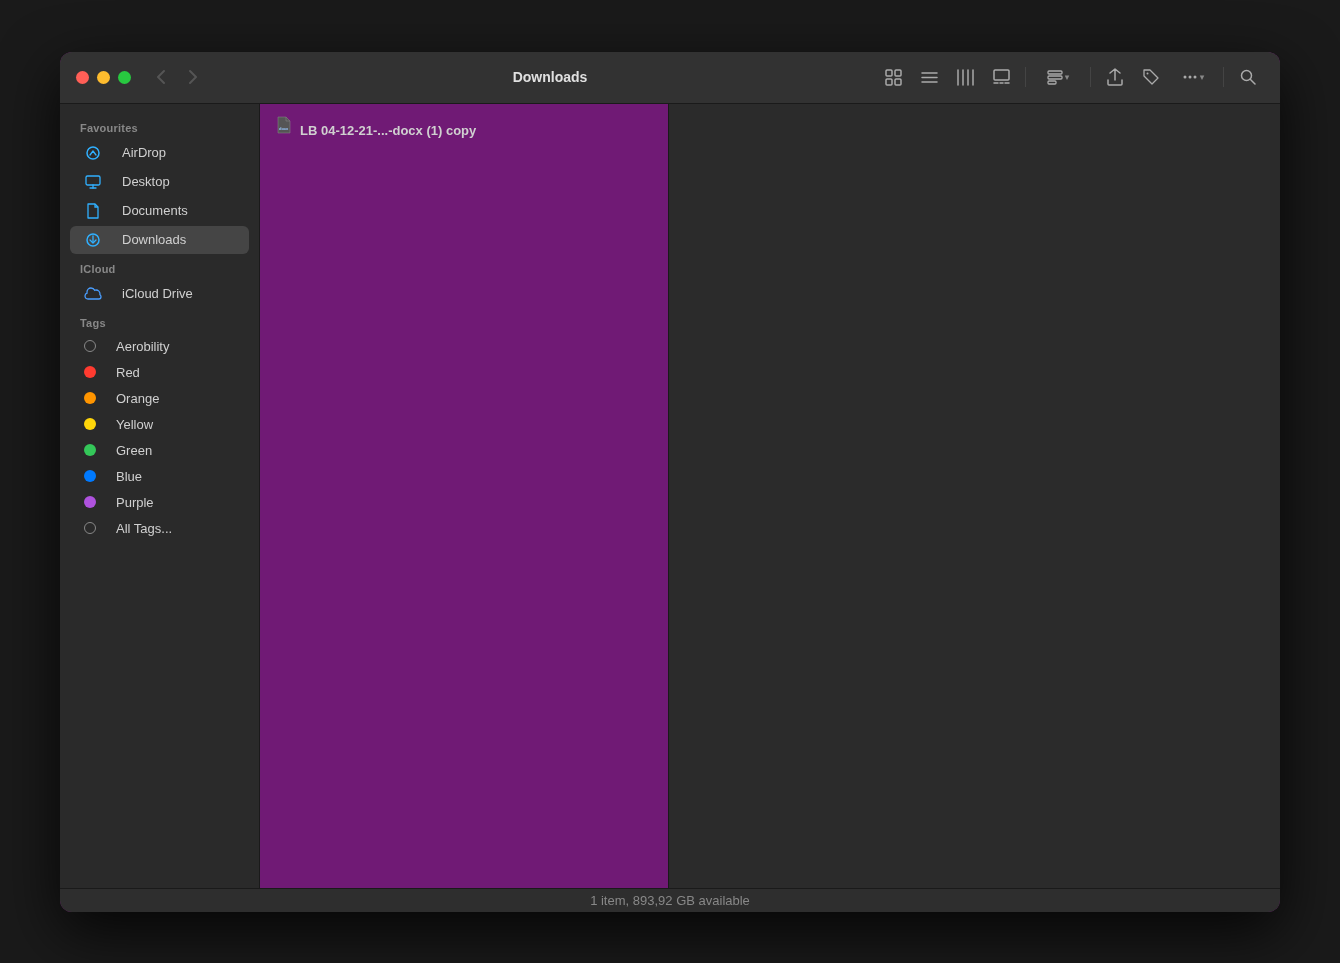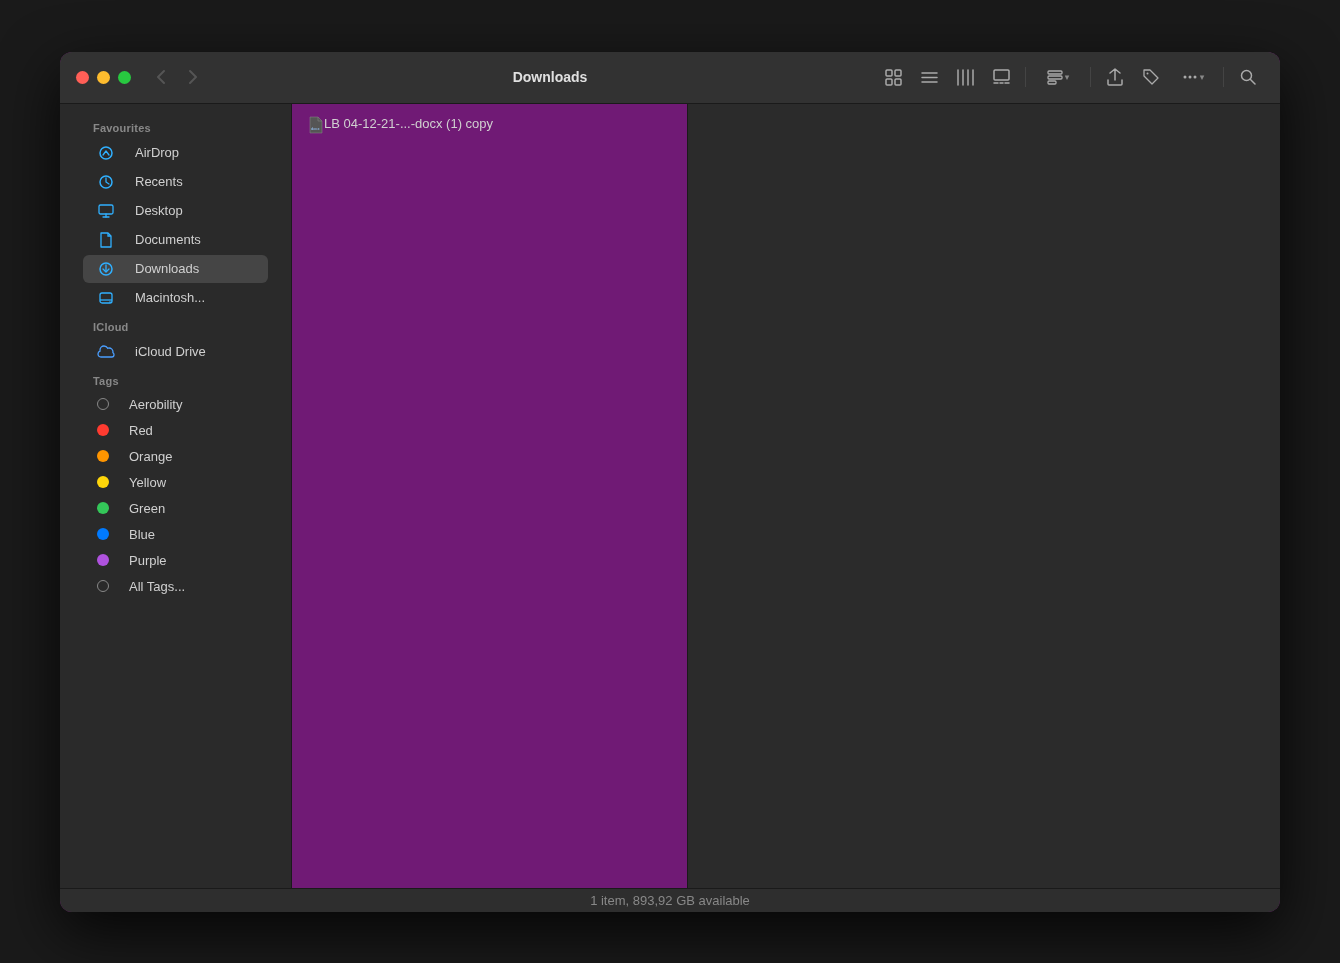--- a/index.html
+++ b/index.html
@@ -105,25 +105,25 @@
       margin: 0 4px;
     }
     
     .content {
       display: flex;
       flex: 1;
       overflow: hidden;
     }
     
     .sidebar {
-      width: 232px;
+      width: 200px;
       background: #2a2a2a;
       border-right: 1px solid #1a1a1a;
       overflow-y: auto;
-      padding: 10px 17px;
+      padding: 10px 4px;
       flex-shrink: 0;
     }
     .sidebar::-webkit-scrollbar { width: 4px; }
     .sidebar::-webkit-scrollbar-track { background: transparent; }
     .sidebar::-webkit-scrollbar-thumb { background: #444; border-radius: 2px; }
     .sidebar-section-label {
       font-size: 11px;
       font-weight: 600;
       color: #888;
       padding: 8px 16px 4px;
@@ -178,27 +178,28 @@
       display: flex;
       flex-direction: column;
     }
     .file-list {
       flex: 1;
       padding: 8px;
       overflow-y: auto;
     }
     .file-item {
       display: flex;
-      align-items: flex-start;
-      gap: 0;
+      align-items: flex-end;
+      gap: 8px;
       padding: 4px 8px;
       cursor: pointer;
       border-radius: 5px;
       color: #d0d0d0;
       font-size: 13px;
+      font-weight: bold;
     }
     .file-icon {
       font-size: 16px;
       color: #aaa;
     }
     .column-divider {
       width: 1px;
       background: #1a1a1a;
       cursor: col-resize;
     }
@@ -326,29 +327,20 @@
       <div class="sidebar-item">
         <div class="sidebar-icon">
           <svg width="16" height="16" viewBox="0 0 16 16" fill="none">
             <circle cx="8" cy="8" r="6" stroke="#30b0ff" stroke-width="1.5"></circle>
             <path d="M5 10l3-4 3 4" stroke="#30b0ff" stroke-width="1.3" stroke-linecap="round" stroke-linejoin="round"></path>
           </svg>
         </div>
         <span>AirDrop</span>
       </div>
 
-      <div class="sidebar-item">
-        <div class="sidebar-icon">
-          <svg width="16" height="16" viewBox="0 0 16 16" fill="none">
-            <circle cx="8" cy="8" r="6" stroke="#30b0ff" stroke-width="1.5"></circle>
-            <polyline points="8,4 8,8 11,10" stroke="#30b0ff" stroke-width="1.3" stroke-linecap="round" stroke-linejoin="round"></polyline>
-          </svg>
-        </div>
-        <span>Recents</span>
-      </div>
 
 
       <div class="sidebar-item">
         <div class="sidebar-icon">
           <svg width="16" height="16" viewBox="0 0 16 16" fill="none">
             <rect x="1" y="2" width="14" height="9" rx="1.5" stroke="#30b0ff" stroke-width="1.3"></rect>
             <line x1="5" y1="14" x2="11" y2="14" stroke="#30b0ff" stroke-width="1.3" stroke-linecap="round"></line>
             <line x1="8" y1="11" x2="8" y2="14" stroke="#30b0ff" stroke-width="1.3" stroke-linecap="round"></line>
           </svg>
         </div>
@@ -369,30 +361,20 @@
         <div class="sidebar-icon">
           <svg width="16" height="16" viewBox="0 0 16 16" fill="none">
             <circle cx="8" cy="8" r="6" stroke="#30b0ff" stroke-width="1.5"></circle>
             <line x1="8" y1="4" x2="8" y2="10" stroke="#30b0ff" stroke-width="1.3" stroke-linecap="round"></line>
             <polyline points="5,8 8,11 11,8" stroke="#30b0ff" stroke-width="1.3" stroke-linecap="round" stroke-linejoin="round"></polyline>
           </svg>
         </div>
         <span>Downloads</span>
       </div>
 
-      <div class="sidebar-item">
-        <div class="sidebar-icon">
-          <svg width="16" height="16" viewBox="0 0 16 16" fill="none">
-            <rect x="2" y="3" width="12" height="10" rx="2" stroke="#30b0ff" stroke-width="1.3"></rect>
-            <line x1="2" y1="10" x2="14" y2="10" stroke="#30b0ff" stroke-width="1.3"></line>
-            <circle cx="12" cy="12" r="0.8" fill="#30b0ff"></circle>
-          </svg>
-        </div>
-        <span>Macintosh...</span>
-      </div>
 
       <div class="sidebar-section-label">iCloud</div>
 
       <div class="sidebar-item">
         <div class="sidebar-icon">
           <svg width="18" height="13" viewBox="0 0 18 13" fill="none">
             <path d="M4 12c-2 0-3-1.5-3-3 0-1.3.8-2.4 2-2.8C3 5.8 3 5.4 3 5c0-2.2 1.8-4 4-4 1.6 0 3 .9 3.7 2.3C11 3.1 11.5 3 12 3c2.2 0 4 1.8 4 4 0 .3 0 .5-.1.8.7.4 1.1 1.2 1.1 2 0 1.2-1 2.2-2.2 2.2H4z" stroke="#4a9eff" stroke-width="1.3" fill="none"></path>
           </svg>
         </div>
         <span>iCloud Drive</span>

